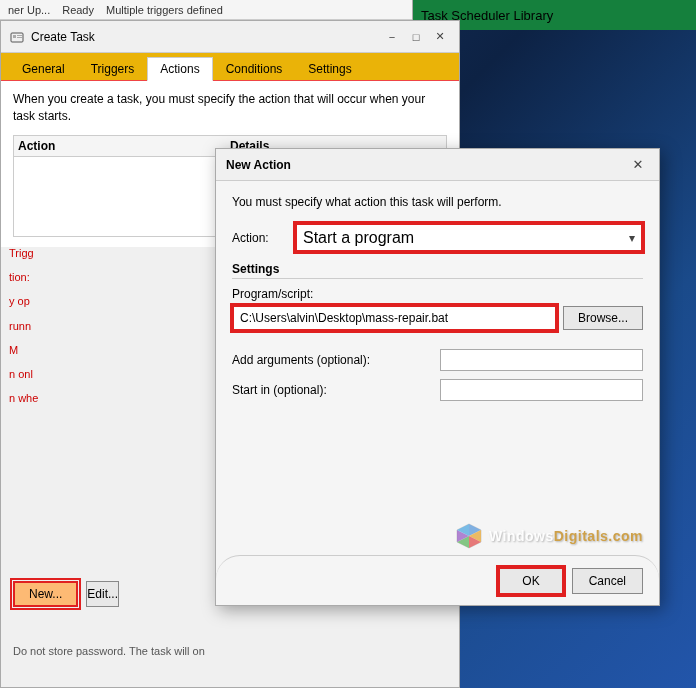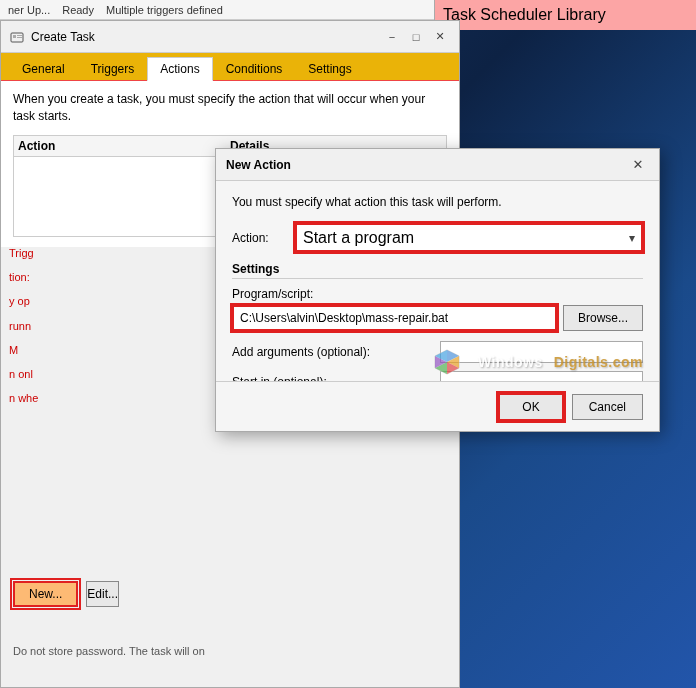--- a/index.html
+++ b/index.html
@@ -148,28 +148,28 @@
       background: #e8e8e8;
       border: 1px solid #888;
       cursor: pointer;
     }
 
     
     .tsl-bg {
       position: absolute;
       top: 0;
       right: 0;
-      width: 262px;
+      width: 284px;
       height: 30px;
-      background: #fca5a5;
+      background: #15803d;
       border-left: 1px solid #aaa;
       display: flex;
       align-items: center;
       padding: 0 8px;
-      font-size: 16px;
+      font-size: 13px;
       color: #000;
     }
 
     
     .status-bar {
       position: absolute;
       top: 0;
       left: 0;
       width: 696px;
       height: 20px;
@@ -183,21 +183,21 @@
       gap: 12px;
       z-index: 0;
     }
 
     
     .new-action-modal {
       position: absolute;
       top: 148px;
       left: 215px;
       width: 445px;
-      height: 284px;
+      height: 458px;
       background: #f5f5f5;
       border: 1px solid #aaa;
       box-shadow: 4px 4px 16px rgba(0,0,0,0.35);
       z-index: 10;
     }
 
     .modal-titlebar {
       background: #f0f0f0;
       border-bottom: 1px solid #ccc;
       padding: 6px 10px;
@@ -291,22 +291,23 @@
     }
 
     .program-label {
       font-size: 12px;
       color: #000;
       margin-bottom: 4px;
     }
 
     .program-row {
       display: flex;
+      align-items: center;
       gap: 6px;
-      margin-bottom: 10px;
+      margin-bottom: 18px;
     }
 
     .program-input {
       flex: 1;
       padding: 4px 6px;
       font-size: 12px;
       border: 2px solid #e02020;
       outline: 2px solid #e02020;
       background: #fff;
     }
@@ -347,20 +348,21 @@
       left: 0;
       right: 0;
       height: 50px;
       background: #f5f5f5;
       border-top: 1px solid #ccc;
       display: flex;
       align-items: center;
       justify-content: flex-end;
       padding: 0 16px;
       gap: 8px;
+      border-radius: 24px;
     }
 
     .btn-ok {
       padding: 5px 22px;
       font-size: 12px;
       background: #e8e8e8;
       border: 2px solid #e02020;
       outline: 2px solid #e02020;
       cursor: pointer;
       font-weight: 500;
@@ -394,21 +396,20 @@
     .watermark-text {
       font-size: 14px;
       font-weight: 700;
       color: #c8922a;
       letter-spacing: 0.5px;
       text-shadow: 1px 1px 2px rgba(0,0,0,0.3);
     }
 
     .watermark-text span {
       color: #fff;
-      margin-left: 11px;
     }
   </style>
 </head>
 <body>
 
 <div class="status-bar">
   <span>ner Up...</span>
   <span>Ready</span>
   <span>Multiple triggers defined</span>
 </div>

